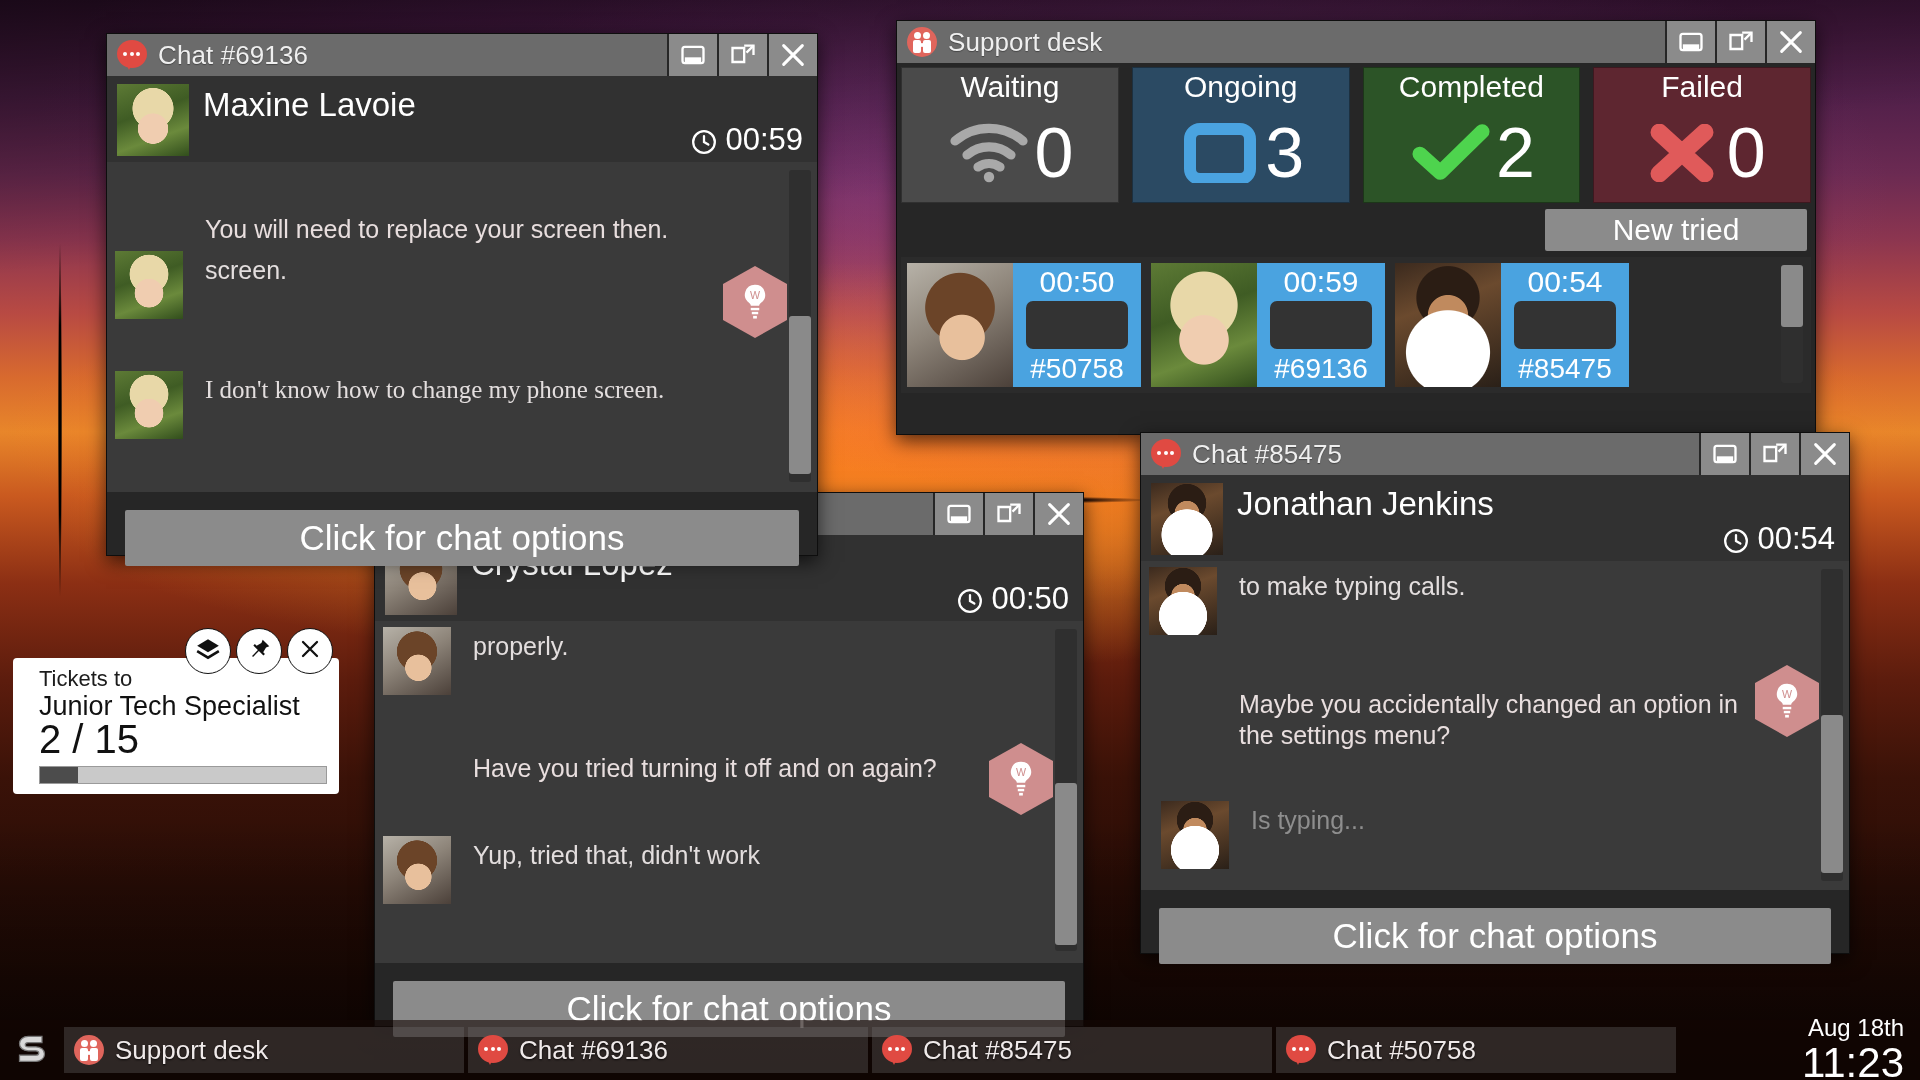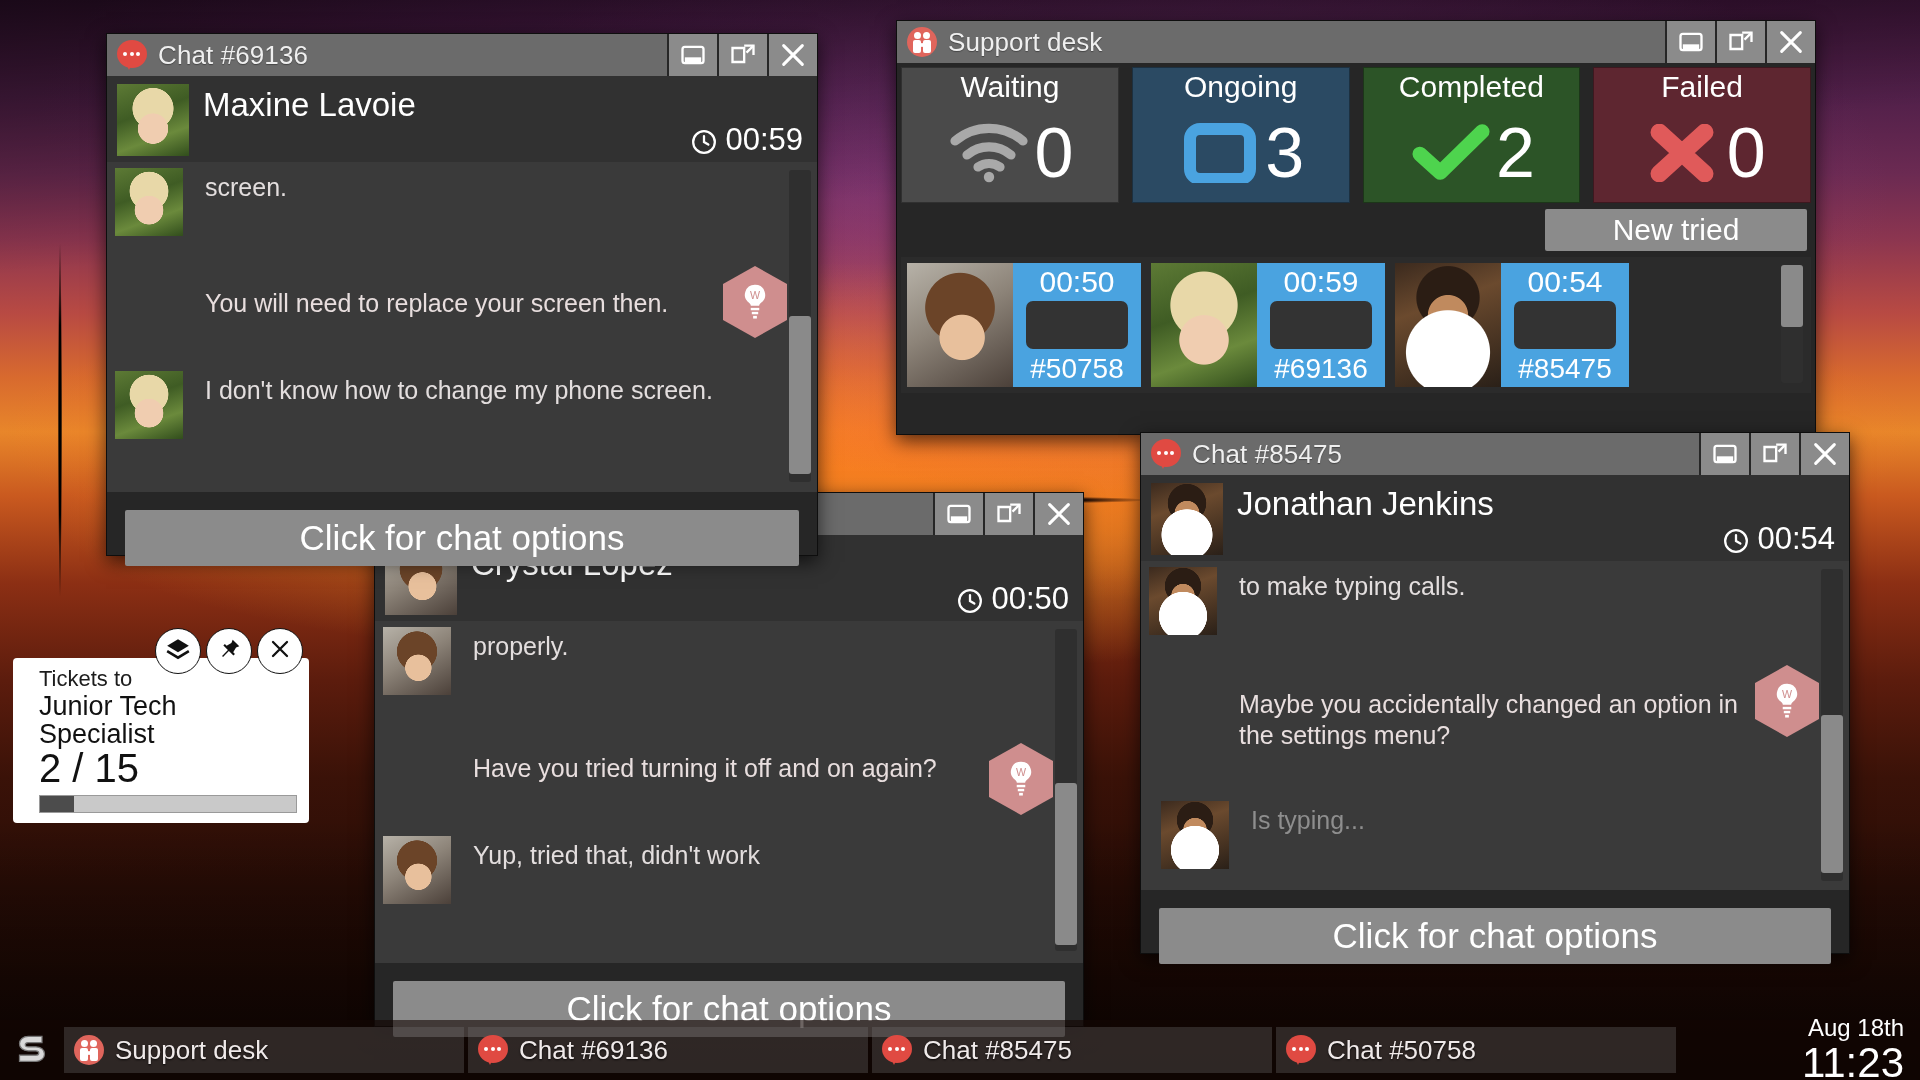--- a/index.html
+++ b/index.html
@@ -191,21 +191,21 @@
   }
   .ticket-card .tc-time { color:#fff; font-size:30px; z-index:2; }
   .ticket-card .tc-id { color:#fff; font-size:28px; z-index:2; }
   .ticket-card .tc-hole {
     position:absolute; left:13px; right:13px; top:38px; bottom:38px;
     background:#333; border-radius:7px;
   }
 
   
   #promo {
-    position:absolute; left:13px; top:658px; width:296px;
+    position:absolute; left:13px; top:658px; width:326px;
     background:#fff; border-radius:4px;
     padding: 8px 12px 10px 26px;
   }
   #promo .p-line1 { font-size:22px; color:#1c1c1c; }
   #promo .p-line2 { font-size:27px; color:#111; line-height:1.05; }
   #promo .p-line3 { font-size:40px; color:#111; line-height:1.05; margin-top:-2px;}
   #promo .p-bar {
     margin-top:6px; height:18px; background:#c9c9c9; border:1px solid #9a9a9a;
   }
   #promo .p-bar i { display:block; height:100%; background:#4c4c4c; }
@@ -411,29 +411,29 @@
       <span class="clock-icon">
         <svg width="26" height="26" viewBox="0 0 24 24">
             <circle cx="12" cy="12" r="10" fill="none" stroke="#fff" stroke-width="2.1"></circle>
             <path d="M12 6.5V12l4 2.4" stroke="#fff" stroke-width="2.1" fill="none" stroke-linecap="round"></path>
           </svg>
       </span>
       <span>00:59</span>
     </div>
   </div>
   <div class="chat-body" style="height:330px;">
+    <div class="msg agent" style="margin-top:42px;">
+      <div class="avatar-spacer"></div>
+      <div class="text">You will need to replace your screen then.</div>
+    </div>
     <div class="msg">
       <div class="avatar av av-maxine"></div>
       <div class="text">screen.</div>
     </div>
-    <div class="msg agent" style="margin-top:42px;">
-      <div class="avatar-spacer"></div>
-      <div class="text">You will need to replace your screen then.</div>
-    </div>
-    <div class="msg" style="margin-top:46px;">
+    <div class="msg" style="margin-top:46px;font-family:Liberation Serif, serif;">
       <div class="avatar av av-maxine"></div>
       <div class="text">I don't know how to change my phone screen.</div>
     </div>
     <div class="hint-badge" style="right:30px; top:104px;">
       <span>
         <svg width="34" height="40" viewBox="0 0 24 30">
             <path d="M12 2a7.5 7.5 0 0 0-4.3 13.7c.7.6 1.1 1.3 1.2 2.1h6.2c.1-.8.5-1.5 1.2-2.1A7.5 7.5 0 0 0 12 2z" fill="#fff"></path>
             <rect x="8.8" y="19.4" width="6.4" height="1.8" fill="#fff"></rect>
             <rect x="9.6" y="22.4" width="4.8" height="1.8" fill="#fff"></rect>
             <rect x="10.6" y="25.4" width="2.8" height="2" fill="#fff"></rect>

